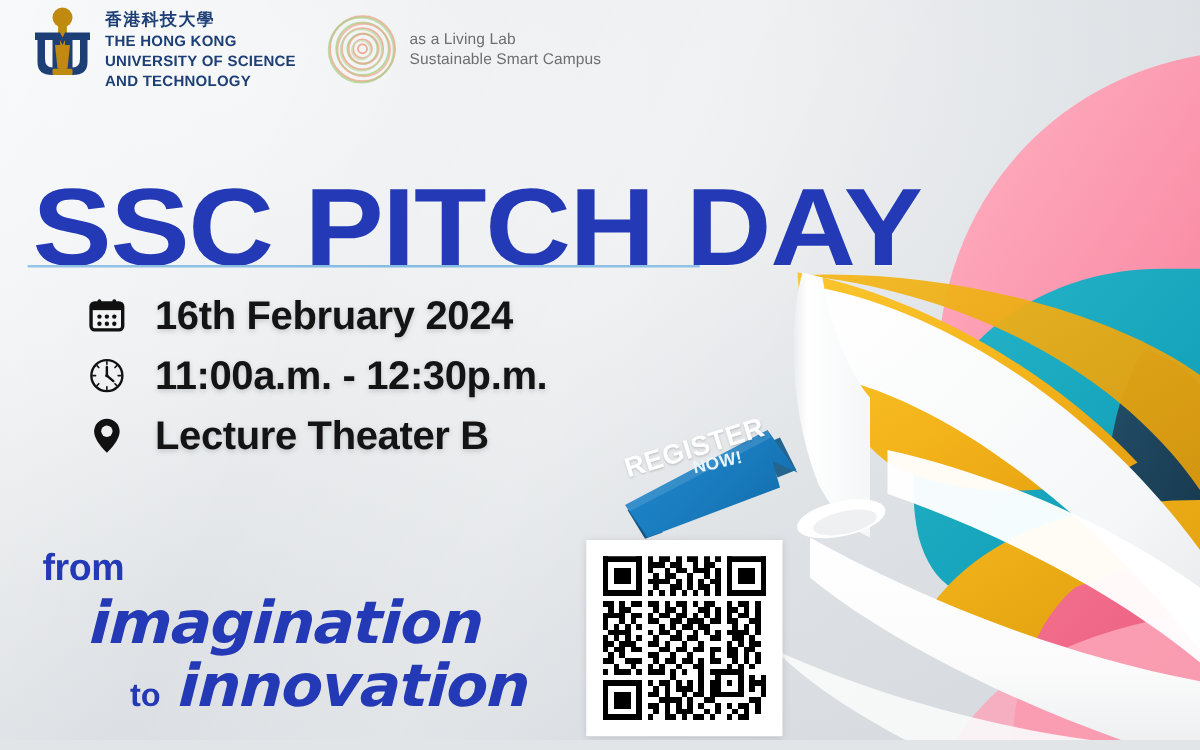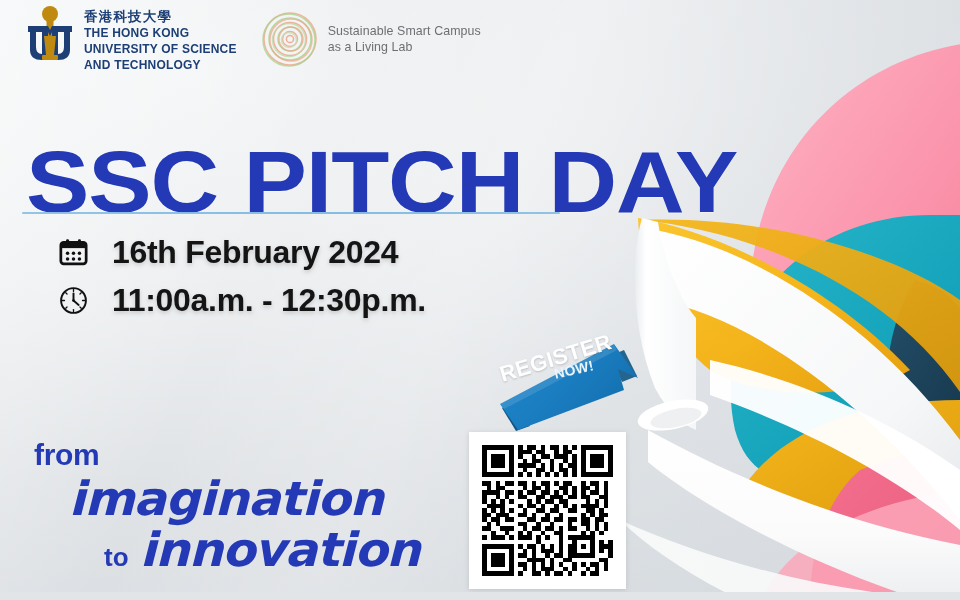--- a/index.html
+++ b/index.html
@@ -48,21 +48,21 @@
     text-shadow:0 1px 0 rgba(255,255,255,.35);
   }
 
   .divider{
     position:absolute;left:22px;top:212px;width:538px;height:2px;
     background:linear-gradient(90deg,#8fc2e6 0%, #7fb9e2 55%, #8cc0e5 100%);
     border-radius:2px;opacity:.95;
   }
 
   
-  .details{position:absolute;left:56px;top:228px;}
+  .details{position:absolute;left:68px;top:228px;}
   .drow{display:flex;align-items:center;gap:22px;height:48px;}
   .dicon{width:34px;height:34px;flex:0 0 auto;display:flex;align-items:center;justify-content:center;}
   .dtext{
     font-size:32px;font-weight:600;color:#141414;letter-spacing:-.3px;
     text-shadow:0 2px 4px rgba(120,125,130,.35);white-space:nowrap;
   }
 
   
   .tag{position:absolute;left:26px;top:440px;color:#2439b5;}
   .tag-from{
@@ -224,22 +224,22 @@
           <circle cx="29" cy="29" r="16.5" stroke="#f0a58a" opacity=".85"></circle>
           <circle cx="28" cy="30" r="16.5" stroke="#bcd9a3" opacity=".75"></circle>
           <circle cx="29" cy="29" r="12" stroke="#a8d18a" opacity=".85"></circle>
           <circle cx="30" cy="29" r="12" stroke="#f0a58a" opacity=".7"></circle>
           <circle cx="29" cy="29" r="7.5" stroke="#f0a58a" opacity=".85"></circle>
           <circle cx="28" cy="30" r="7.5" stroke="#c9dcb2" opacity=".8"></circle>
           <circle cx="29" cy="29" r="3.6" stroke="#f0a58a" opacity=".9"></circle>
         </g>
       </svg>
       <div class="ssc-txt">
+        <div>as a Living Lab</div>
         <div>Sustainable Smart Campus</div>
-        <div>as a Living Lab</div>
       </div>
     </div>
   </div>
 
   <h1 class="title">SSC PITCH DAY</h1>
 
   <div class="divider"></div>
 
   <div class="details">
     <div class="drow">
@@ -275,20 +275,29 @@
             <line x1="7" y1="17" x2="6" y2="18"></line>
           </g>
           <line x1="12" y1="12" x2="12" y2="6.6" stroke="#111" stroke-width="1.5" stroke-linecap="round"></line>
           <line x1="12" y1="12" x2="16" y2="15.4" stroke="#111" stroke-width="1.5" stroke-linecap="round"></line>
           <circle cx="12" cy="12" r="1" fill="#111"></circle>
         </svg>
       </span>
       <span class="dtext">11:00a.m. - 12:30p.m.</span>
     </div>
 
+    <div class="drow">
+      <span class="dicon">
+        <svg width="31" height="31" viewBox="0 0 24 24">
+          <path d="M12 1.6 C7.6 1.6 4.1 5.1 4.1 9.5 C4.1 15.4 12 22.6 12 22.6 C12 22.6 19.9 15.4 19.9 9.5 C19.9 5.1 16.4 1.6 12 1.6 Z" fill="#111"></path>
+          <circle cx="12" cy="9.3" r="3.5" fill="#eceef0"></circle>
+        </svg>
+      </span>
+      <span class="dtext">Lecture Theater B</span>
+    </div>
   </div>
 
   <div class="tag">
     <div class="tag-from">from</div>
     <div class="tag-imagination">imagination</div>
     <div class="tag-line3">
       <span class="tag-to">to</span>
       <span class="tag-innovation">innovation</span>
     </div>
   </div>

